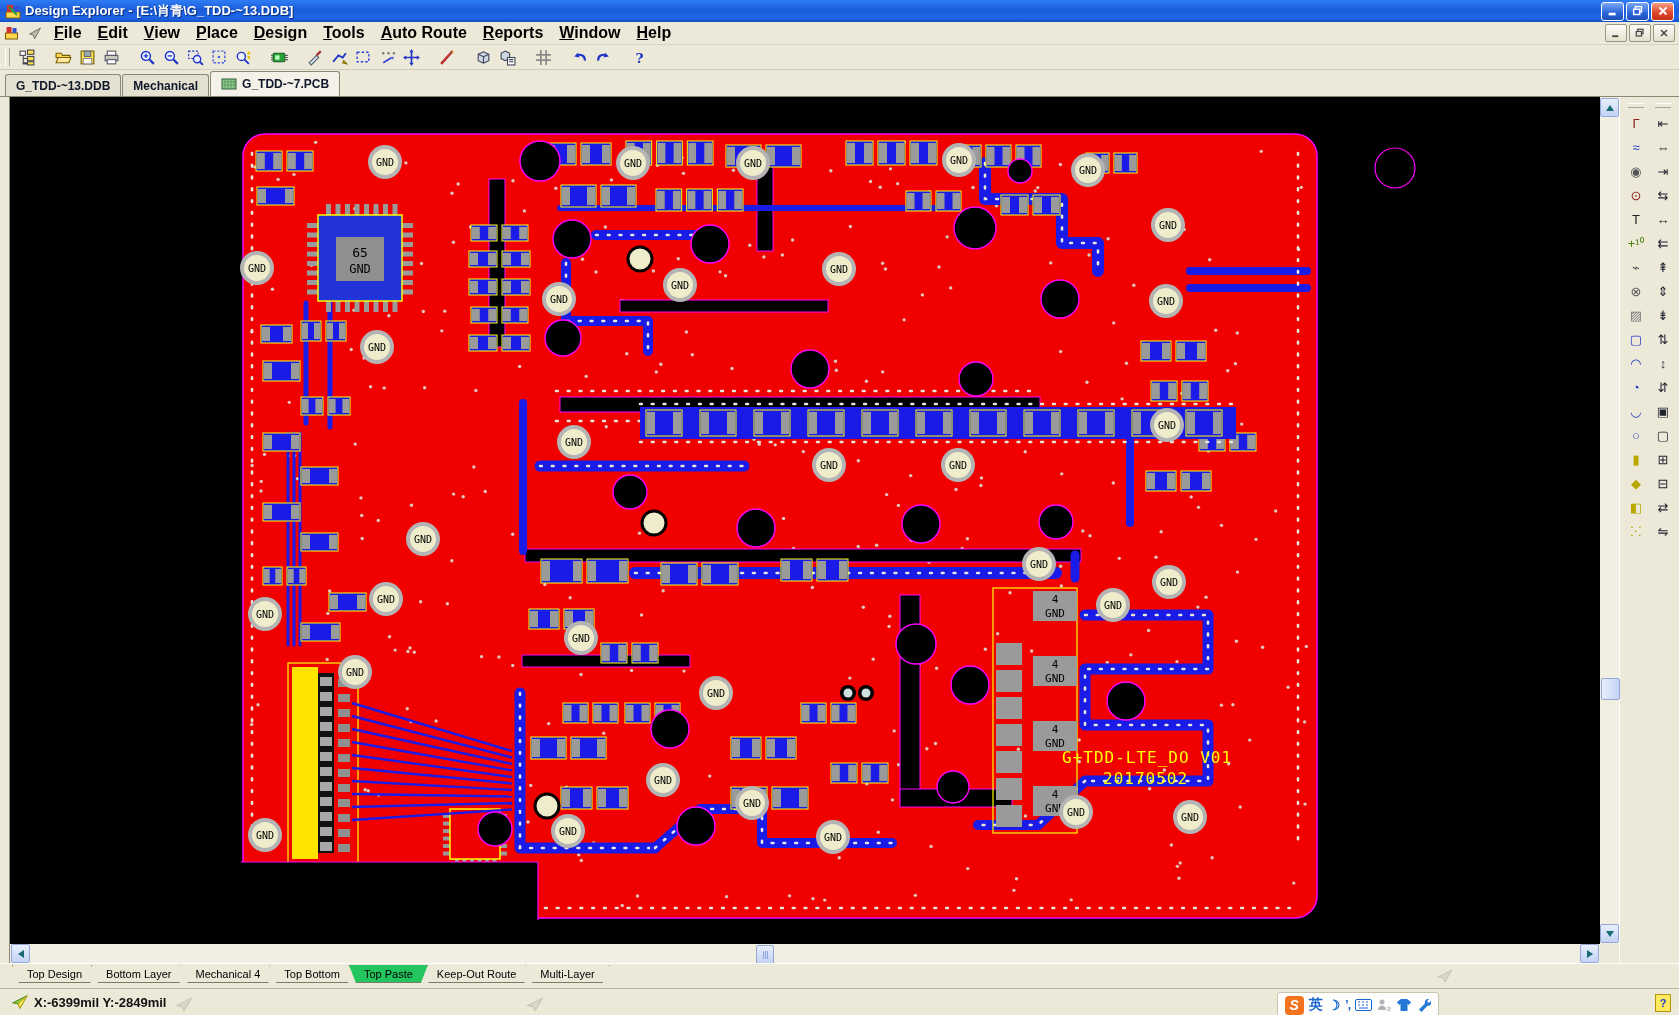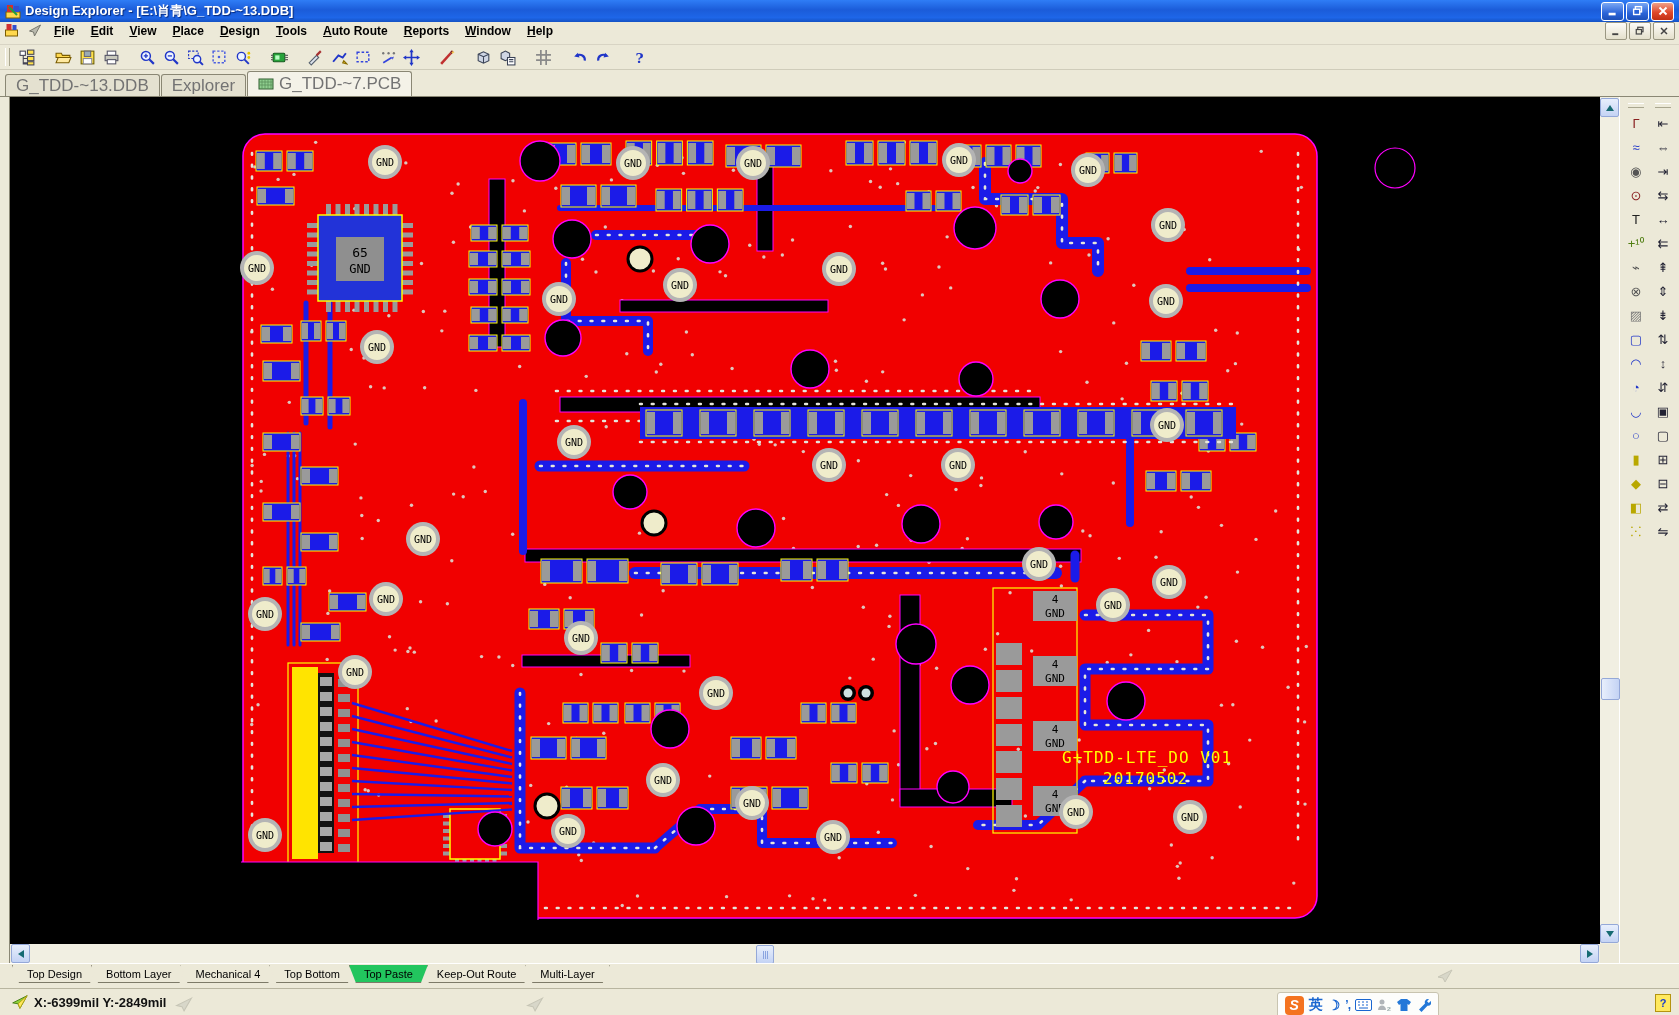--- a/index.html
+++ b/index.html
@@ -11,40 +11,40 @@
     background:linear-gradient(180deg,#2f7df6 0%,#1b5cd9 45%,#1e66e8 80%,#1452c4 100%);
     color:#fff;font-weight:bold;font-size:13px;padding:0 3px;}
   .titlebar .app-ico{width:16px;height:16px;margin:0 4px 0 2px;}
   .title-text{text-shadow:1px 1px 1px #05297a;white-space:nowrap;}
   .winbtns{margin-left:auto;display:flex;gap:2px;padding-right:2px;}
   .wbtn{width:21px;height:17px;border-radius:3px;border:1px solid #fff;
     background:linear-gradient(180deg,#7aa7f4,#2a64d8 60%,#1d50b8);display:flex;
     align-items:center;justify-content:center;}
   .wbtn.close{background:linear-gradient(180deg,#f0a088,#e0492c 55%,#c23014);}
   
-  .menubar{height:22px;flex:0 0 22px;background:#ece9d8;display:flex;
-    font-size:12px;font-weight:bold;border-bottom:1px solid #d8d4c4;}
+  .menubar{height:22px;flex:0 0 22px;background:#ece9d8;display:flex;align-items:center;
+    font-size:16px;font-weight:bold;border-bottom:1px solid #d8d4c4;}
   .menubar .mico{width:17px;height:16px;margin:0 3px;}
   .menu-item{padding:2px 8px;cursor:default;}
   .menu-item u{text-decoration:underline;}
   .mdibtns{margin-left:auto;display:flex;gap:2px;padding-right:4px;}
   .mdib{width:20px;height:16px;border:1px solid #9a9782;border-radius:2px;
     background:linear-gradient(180deg,#fdfcf8,#e4e0cc);display:flex;align-items:center;justify-content:center;}
   
   .toolbar{height:24px;flex:0 0 24px;background:#ece9d8;display:flex;align-items:center;
     border-bottom:1px solid #cfccba;padding-left:4px;}
   .grip{width:3px;height:18px;border-left:1px solid #fff;border-right:1px solid #a9a68f;margin:0 5px 0 1px;}
   .tbtn{width:22px;height:22px;display:flex;align-items:center;justify-content:center;border:1px solid transparent;}
   .tb-sep{width:12px;height:22px;}
   
   .tabbar{height:26px;flex:0 0 26px;background:#ece9d8;display:flex;align-items:flex-end;
     padding-left:5px;border-bottom:1px solid #8a8774;}
-  .doc-tab{height:21px;display:flex;align-items:center;padding:0 10px;font-size:17px;font-weight:normal;
+  .doc-tab{height:21px;display:flex;align-items:center;padding:0 10px;font-size:12px;font-weight:bold;
     border:1px solid #8a8774;border-bottom:none;background:#e4e1d0;margin-right:1px;
-    border-top-left-radius:3px;border-top-right-radius:3px;color:#737373;}
+    border-top-left-radius:3px;border-top-right-radius:3px;color:#0f172a;}
   .doc-tab.active{height:24px;background:#f4f2e8;}
   .doc-tab .tico{width:16px;height:14px;margin-right:5px;}
   
   .main{flex:0 0 866px;display:flex;}
   .leftedge{flex:0 0 10px;background:#ece9d8;border-right:1px solid #8a8774;box-sizing:border-box;}
   .centercol{flex:0 0 1590px;display:flex;flex-direction:column;}
   .canvas{position:relative;width:1590px;height:847px;background:#000;}
   .canvas svg{position:absolute;left:0;top:0;}
   
   .hscroll{height:19px;display:flex;background:#f1efe2;align-items:center;}
@@ -321,21 +321,21 @@
         <text x="8" y="13" font-size="13" font-weight="bold" fill="#2036c8" text-anchor="middle" font-family="DejaVu Serif,serif">?</text>
       </svg>
     </div>
   </div>
 
 <div class="tabbar" id="tabbar">
     <div class="doc-tab">
       <span>G_TDD-~13.DDB</span>
     </div>
     <div class="doc-tab">
-      <span>Explorer</span>
+      <span>Mechanical</span>
     </div>
     <div class="doc-tab active">
       <svg class="tico" viewBox="0 0 16 14">
         <rect x="1" y="2" width="14" height="10" fill="#8fcf8f" stroke="#2e5c2e"></rect>
         <path d="M4 2v10M7 2v10M10 2v10M13 2v10M1 5h14M1 8h14" stroke="#5c8f5c" stroke-width=".8"></path>
       </svg>
       <span>G_TDD-~7.PCB</span>
     </div>
   </div>
 

